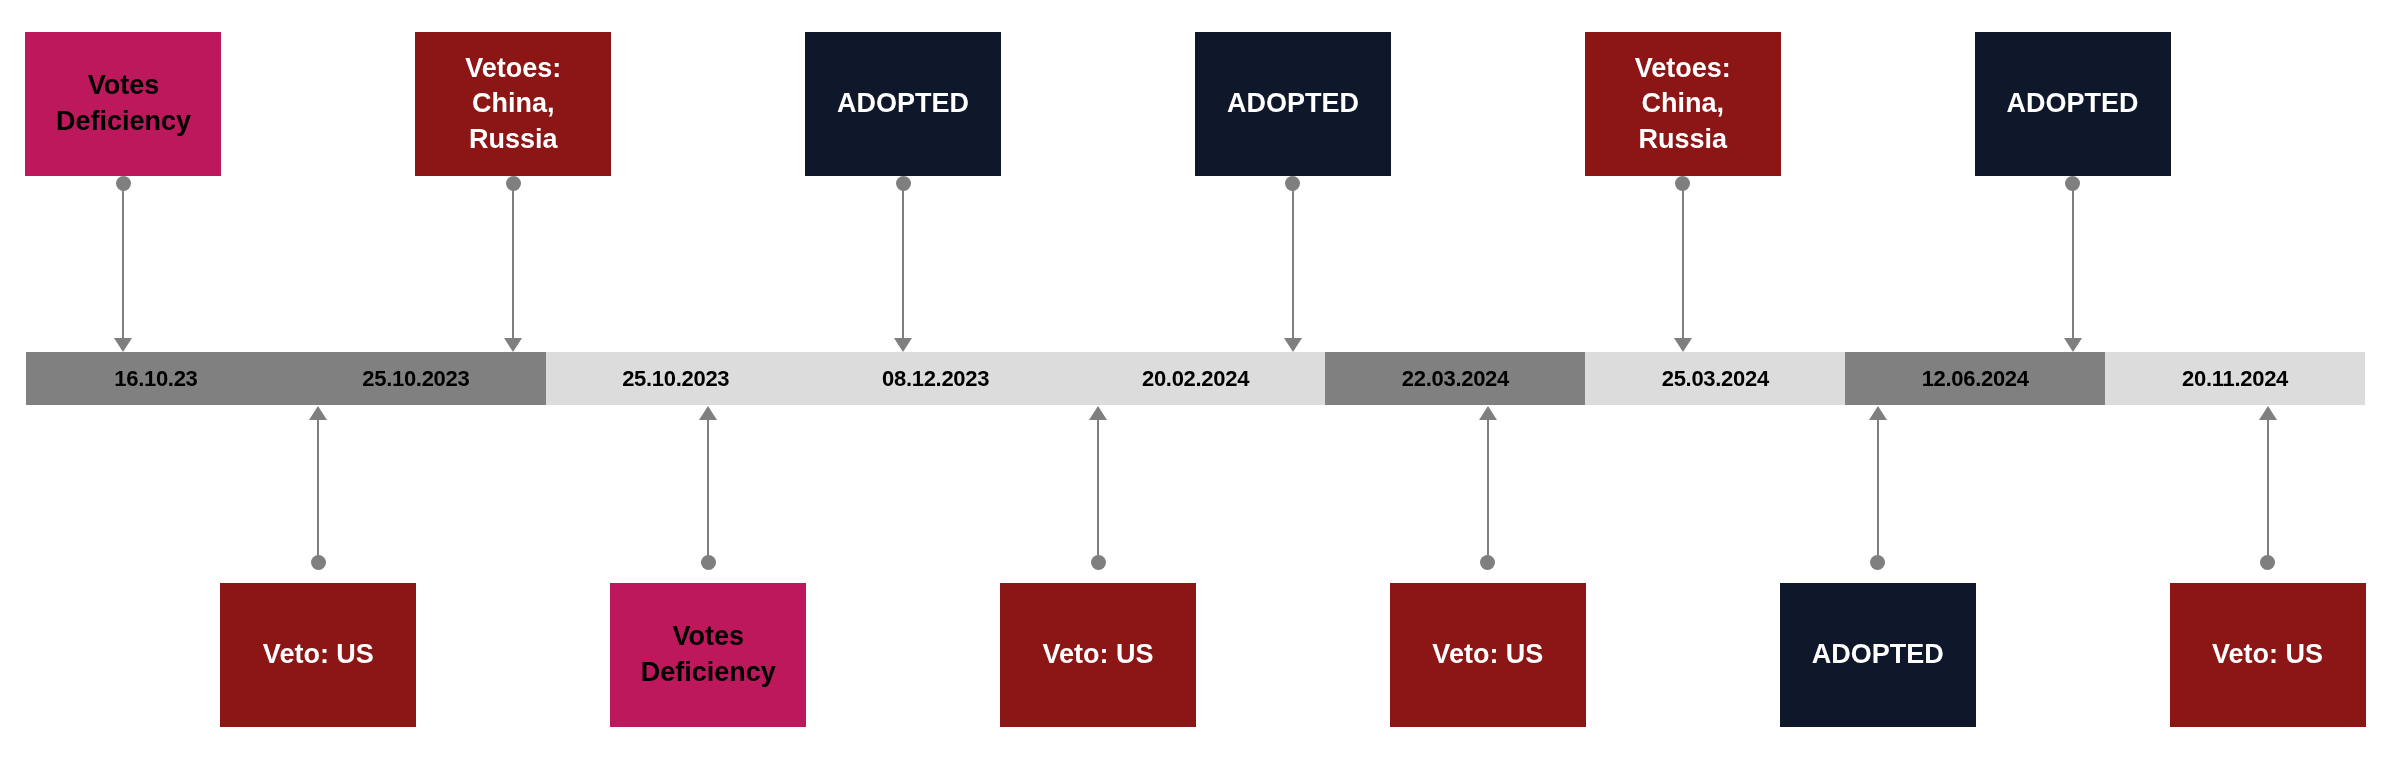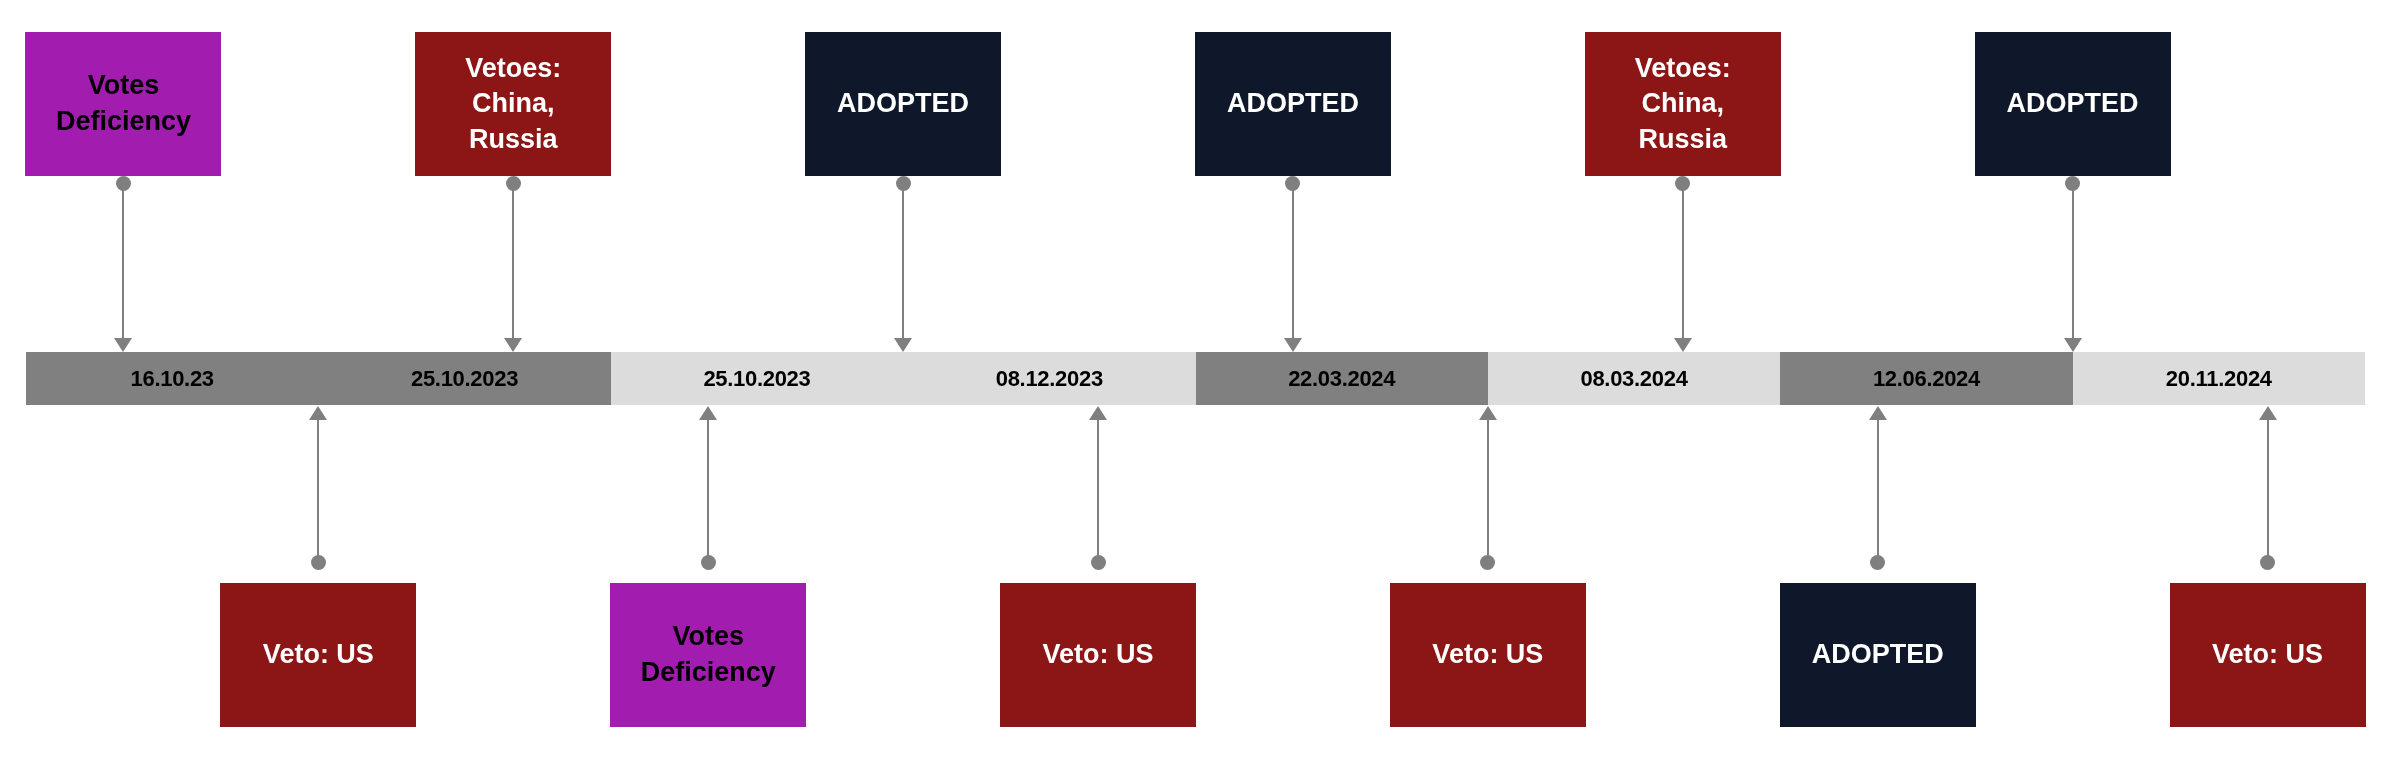--- a/index.html
+++ b/index.html
@@ -50,21 +50,21 @@
     align-items: center;
     justify-content: center;
     text-align: center;
     font-size: 27px;
     font-weight: bold;
     line-height: 1.32;
     padding: 4px 8px;
     box-sizing: border-box;
     white-space: pre-line;
   }
-  .card.gray  { background: #a21caf; color: #000000; }
+  .card.gray  { background: #be185d; color: #000000; }
   .card.red   { background: #8C1616; color: #ffffff; }
   .card.green { background: #0f172a; color: #ffffff; }
 
   
   .connector {
     position: absolute;
     width: 2px;
     background: #7F7F7F;
   }
   .dot {
@@ -119,22 +119,23 @@
       <div class="dot" style="left: 2065.12px; top: 175.5px;"></div>
       <div class="connector" style="left: 2071.62px; top: 190px; height: 148px;"></div>
       <div class="arrow down" style="left: 2063.62px; top: 338px;"></div>
     </div>
 
   <div class="timeline-bar" id="timeline-bar">
       <div class="segment dark">16.10.23</div>
       <div class="segment dark">25.10.2023</div>
       <div class="segment light">25.10.2023</div>
       <div class="segment light">08.12.2023</div>
+      <div class="segment light">20.02.2024</div>
       <div class="segment dark">22.03.2024</div>
-      <div class="segment light">08.03.2024</div>
+      <div class="segment light">25.03.2024</div>
       <div class="segment dark">12.06.2024</div>
       <div class="segment light">20.11.2024</div>
     </div>
 
   <div id="below-layer">
       <div class="card red" style="left: 220.375px; top: 583px; width: 196px; height: 144px;">Veto: US</div>
       <div class="dot" style="left: 310.875px; top: 554.5px;"></div>
       <div class="connector" style="left: 317.375px; top: 420px; height: 149px;"></div>
       <div class="arrow up" style="left: 309.375px; top: 406px;"></div>
       <div class="card gray" style="left: 610.208px; top: 583px; width: 196px; height: 144px;">Votes

